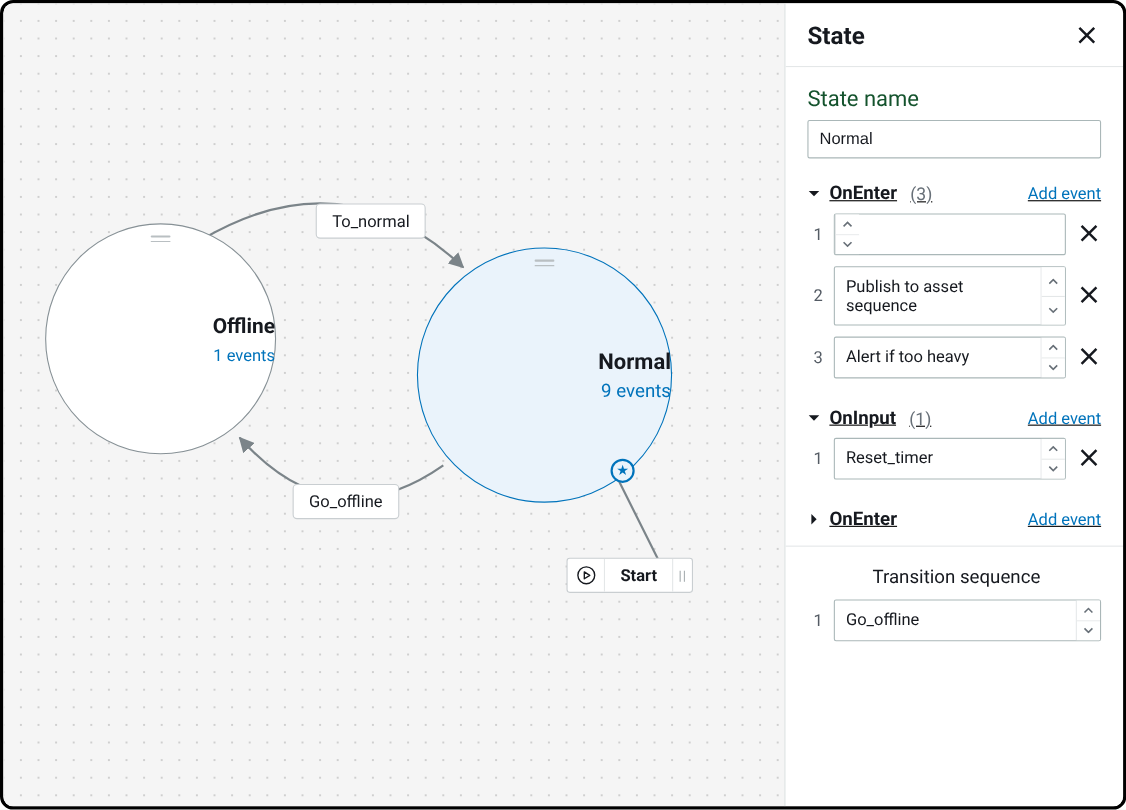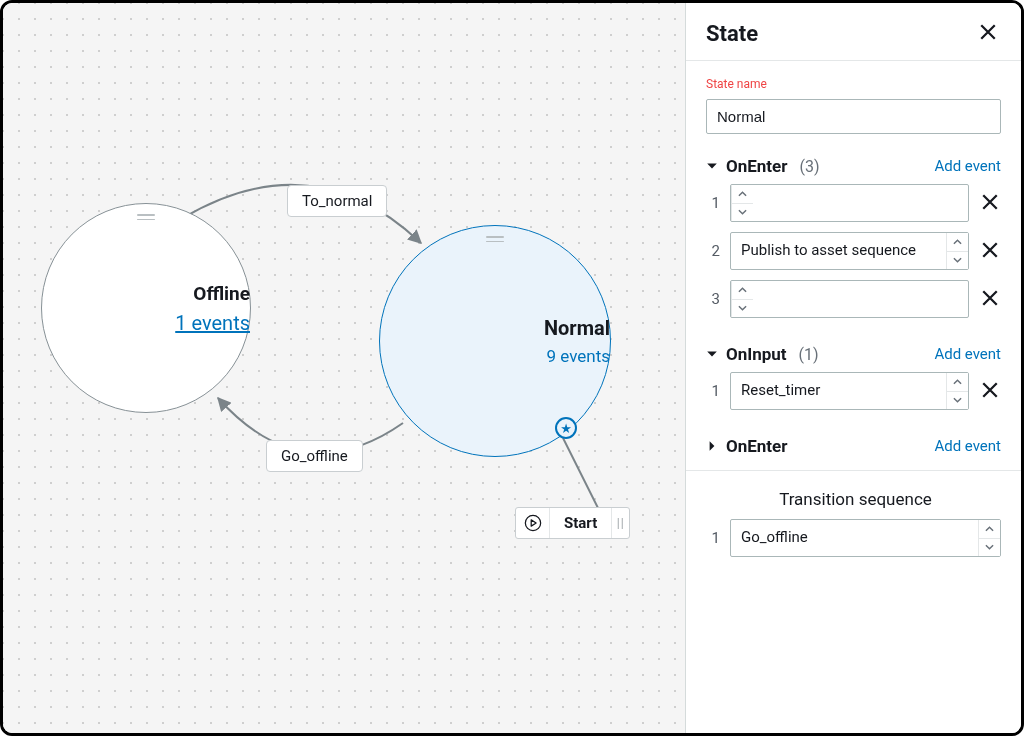--- a/index.html
+++ b/index.html
@@ -90,50 +90,51 @@
     }
     .start-icon svg { width:18px; height:18px; }
     .start-label { padding: 6px 14px; font-size: 15px; color:#16191f; }
     .start-handle {
       width: 18px; display:flex; align-items:center; justify-content:center;
       border-left: 1px solid #e4e7e8; color:#aab0b3; font-size:12px; letter-spacing:1px;
     }
 
     
     .panel {
-      width: 336px;
+      width: 308px;
       border-left: 1px solid #d5dbdb;
       background: #fff;
       display: flex;
       flex-direction: column;
       overflow-y: auto;
     }
     .panel-header {
       display: flex;
       align-items: center;
       justify-content: space-between;
       padding: 16px 20px 12px 20px;
     }
     .panel-title { font-size: 22px; font-weight: 700; color: #16191f; }
     .close-btn { background: none; border: none; cursor: pointer; padding: 4px; color:#16191f; }
     .close-btn svg, .del-btn svg { width: 18px; height: 18px; }
     .divider { height: 1px; background: #e4e7e8; margin: 0; }
     .section { padding: 16px 20px 6px 20px; }
-    .field-label { font-size: 12px; color: #ef4444; margin-bottom: 8px; }
+    .field-label { font-size: 20px; color: #14532d; margin-bottom: 8px; }
     .text-input {
       width: 100%;
       border: 1px solid #aab7b8;
       border-radius: 2px;
       padding: 8px 10px;
       font-size: 15px;
       color: #16191f;
     }
     .group-header {
       display: flex; align-items: center; justify-content: space-between;
       padding: 16px 20px 8px 20px;
+      text-decoration: underline;
     }
     .group-left { display:flex; align-items:center; gap:8px; cursor:pointer; }
     .caret { width: 12px; height: 12px; }
     .group-name { font-size: 17px; font-weight: 700; color:#16191f; }
     .group-count { color:#687078; font-weight:400; margin-left:4px; }
     .add-link { color:#0073bb; font-size:15px; text-decoration:none; cursor:pointer; }
     .event-list { padding: 0 20px 10px 20px; display:flex; flex-direction:column; gap:10px; }
     .event-row { display:flex; align-items:center; gap:10px; }
     .row-index { width: 14px; text-align:right; color:#545b64; font-size:15px; }
     .event-box {
@@ -178,21 +179,21 @@
 
     <path d="M 595 505 L 560 435" stroke="#7b8489" stroke-width="2" fill="none"></path>
   </svg>
 
   <div class="state-node" style="left:38px; top:200px; width:210px; height:210px;">
     <div class="grip">
         <span></span>
         <span></span>
       </div>
     <div class="state-name" style="font-size:19px;">Offline</div>
-    <div class="state-events" style="font-size:20px;text-decoration:underline;">1 events</div>
+    <div class="state-events" style="font-size:15px;">1 events</div>
   </div>
 
   <div class="state-node selected" style="left:376px; top:222px; width:232px; height:232px;">
     <div class="grip">
         <span></span>
         <span></span>
       </div>
     <div class="state-name" style="font-size:20px;">Normal</div>
     <div class="state-events" style="font-size:17px;">9 events</div>
   </div>
@@ -280,20 +281,21 @@
             </button>
           </div>
         </div>
         <button class="del-btn"><svg viewBox="0 0 16 16">
             <path d="M2 2 L14 14 M14 2 L2 14" stroke="currentColor" stroke-width="2" fill="none"></path>
           </svg></button>
       </div>
       <div class="event-row">
         <div class="row-index">3</div>
         <div class="event-box">
+          <div class="event-text">Alert if too heavy</div>
           <div class="stepper">
             <button>
               <svg viewBox="0 0 10 6">
                 <path d="M1 5 L5 1 L9 5" fill="none" stroke="currentColor" stroke-width="1.6"></path>
               </svg>
             </button>
             <button>
               <svg viewBox="0 0 10 6">
                 <path d="M1 1 L5 5 L9 1" fill="none" stroke="currentColor" stroke-width="1.6"></path>
               </svg>

